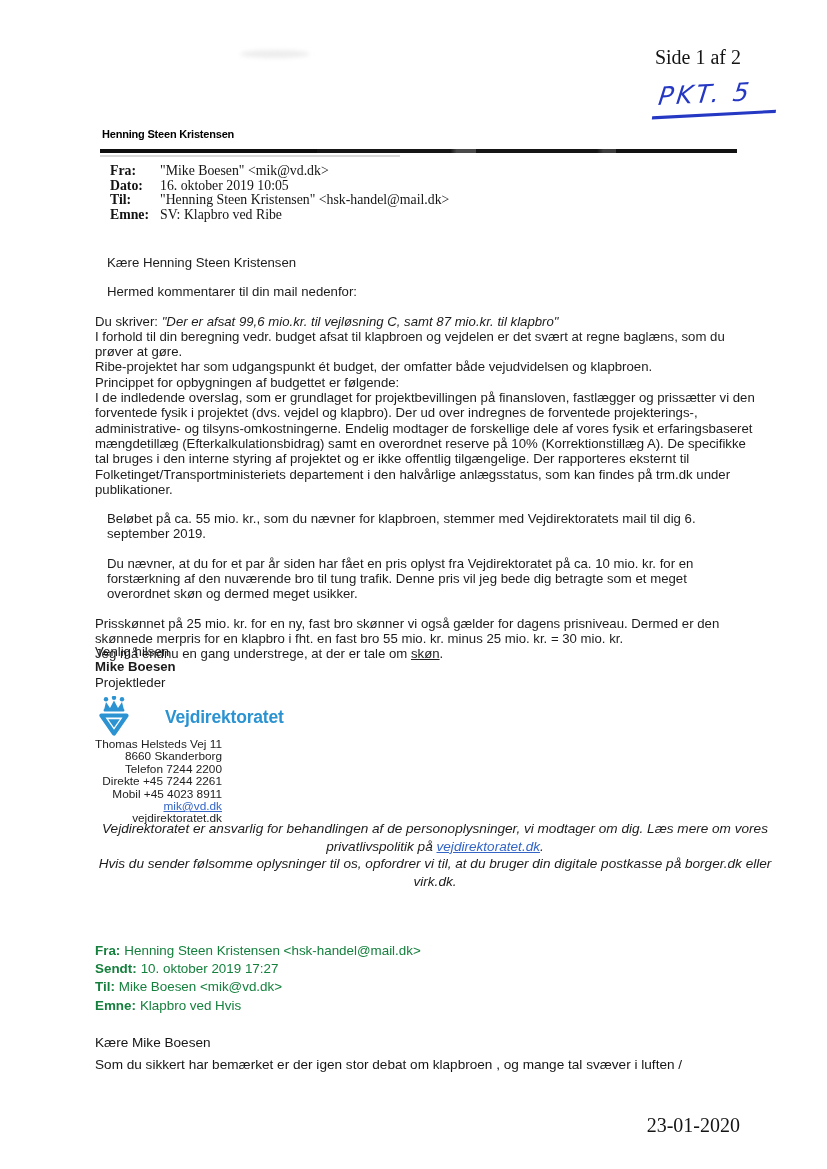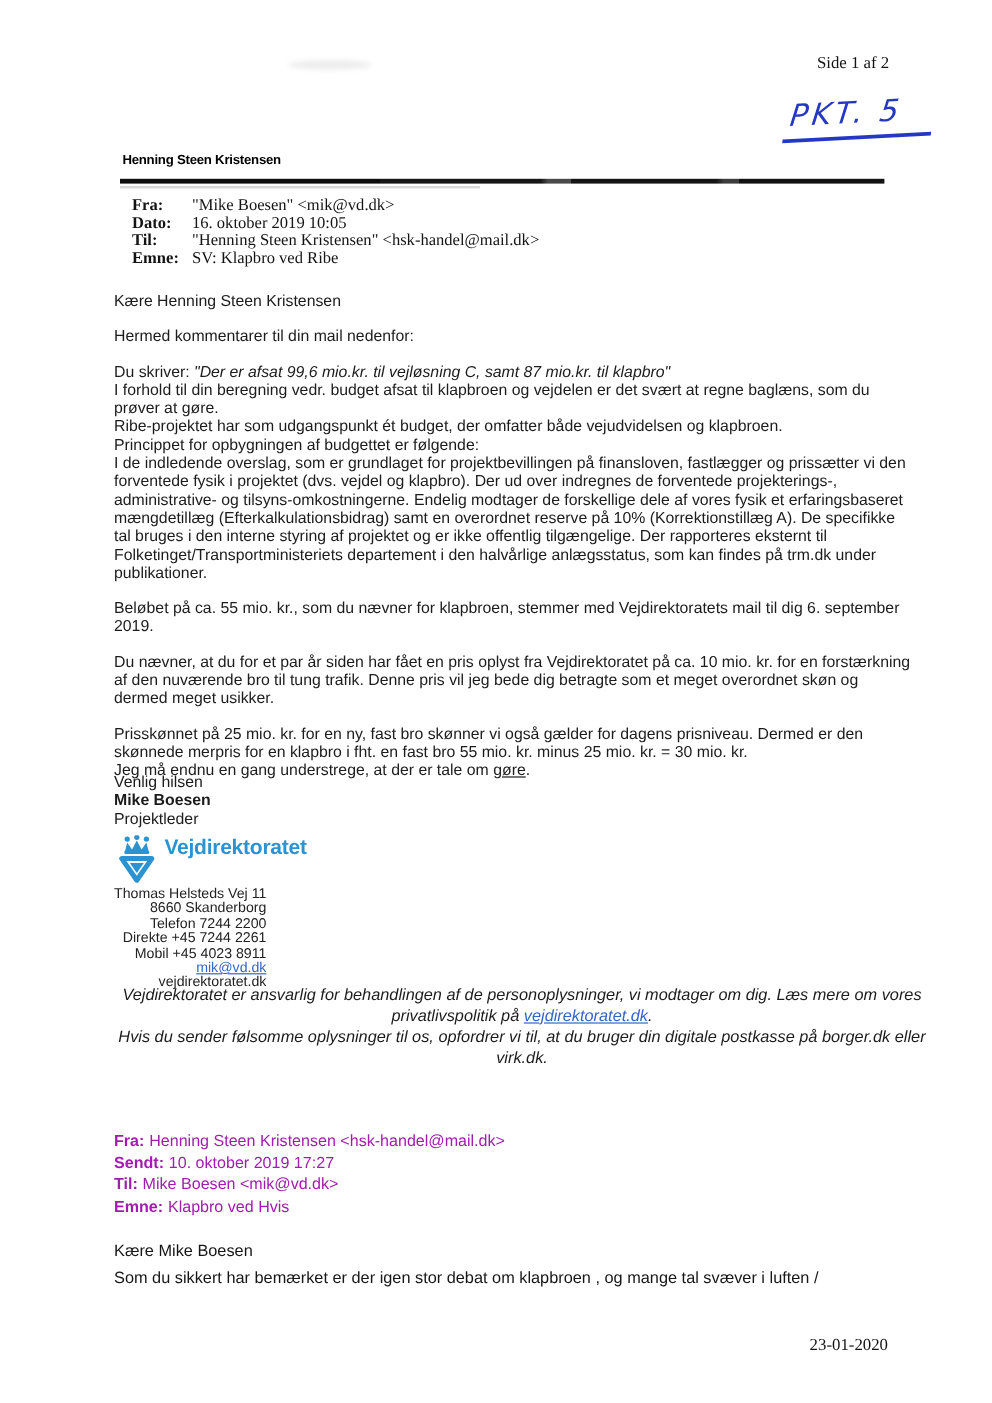--- a/index.html
+++ b/index.html
@@ -2,21 +2,21 @@
 <html lang="da"><head>
 <meta charset="utf-8">
 <title>Scanned email</title>
 <style>
   html,body{margin:0;padding:0;background:#ffffff;}
   .page{position:relative;width:827px;height:1169px;background:#ffffff;overflow:hidden;
         font-family:"Liberation Sans","DejaVu Sans",sans-serif;color:#1b1b1b;}
 
   
   .serif-meta{position:absolute;font-family:"Liberation Serif","DejaVu Serif",serif;
-              font-size:14px;color:#141414;}
+              font-size:20px;color:#141414;}
   .page-num{top:46px;right:86px;}
   .footer-date{top:1114px;right:87px;}
 
   
   .handwriting{position:absolute;top:80px;left:654px;color:#2538c4;
                font-family:"DejaVu Sans",sans-serif;font-style:italic;font-size:25px;
                letter-spacing:3px;transform:rotate(-3deg) skewX(-10deg);
                border-bottom:3px solid #2538c4;padding:0 26px 5px 4px;line-height:1.1;}
 
   
@@ -28,44 +28,44 @@
 
   
   .hdr1{position:absolute;top:164px;left:110px;
         font-family:"Liberation Serif","DejaVu Serif",serif;font-size:13.8px;line-height:14.7px;color:#141414;}
   .hrow{white-space:nowrap;}
   .hlab{display:inline-block;width:50px;font-weight:700;}
 
   
   .content{position:absolute;top:243px;left:95px;width:666px;
            font-size:13.2px;line-height:15.3px;color:#1c1c1c;}
-  .content p{margin:0;}
+  .content p{margin:12px;}
   .gap{margin-bottom:14px !important;}
   .blk{display:block;}
   .it{font-style:italic;}
   .u{text-decoration:underline;}
   .b{font-weight:700;text-align:center;}
 
   .closing{position:absolute;top:644px;left:95px;font-size:13.2px;line-height:15.4px;}
 
   
-  .logo{position:absolute;top:696px;left:95px;display:flex;align-items:flex-start;}
+  .logo{position:absolute;top:696px;left:95px;display:flex;align-items:center;gap:28px;}
   .logo-text{color:#2b93d1;font-weight:700;font-size:17.5px;letter-spacing:-0.2px;
              margin-left:4px;margin-bottom:1px;}
 
   
   .sig{position:absolute;top:738px;left:95px;font-size:11.8px;line-height:12.4px;color:#222;text-align:right;}
   .link{color:#3465c6;text-decoration:underline;cursor:pointer;}
 
   
   .disclaimer{position:absolute;top:820px;left:95px;width:680px;
               font-style:italic;font-size:13.6px;line-height:17.6px;color:#1c1c1c;text-align:center;}
 
   
-  .hdr2{position:absolute;top:942px;left:95px;font-size:13.4px;line-height:18.2px;color:#a21caf;}
+  .hdr2{position:absolute;top:942px;left:95px;font-size:13.4px;line-height:18.2px;color:#15803d;}
   .h2lab{font-weight:700;margin-right:4px;}
 
   .email2-body{position:absolute;top:1032px;left:95px;font-size:13.6px;line-height:21.5px;color:#161616;}
 
   
   .smudge{position:absolute;top:50px;left:240px;width:70px;height:8px;background:#ededed;
           border-radius:50%;filter:blur(2px);}
 </style>
 </head>
 <body>
@@ -106,21 +106,21 @@
       <span class="blk"><span>Du skriver: </span><span class="it">"Der er afsat 99,6 mio.kr. til vejløsning C, samt 87 mio.kr. til klapbro"</span></span>
       <span class="blk">I forhold til din beregning vedr. budget afsat til klapbroen og vejdelen er det svært at regne baglæns, som du prøver at gøre.</span>
       <span class="blk">Ribe-projektet har som udgangspunkt ét budget, der omfatter både vejudvidelsen og klapbroen.</span>
       <span class="blk">Princippet for opbygningen af budgettet er følgende:</span>
       <span class="blk">I de indledende overslag, som er grundlaget for projektbevillingen på finansloven, fastlægger og prissætter vi den forventede fysik i projektet (dvs. vejdel og klapbro). Der ud over indregnes de forventede projekterings-, administrative- og tilsyns-omkostningerne. Endelig modtager de forskellige dele af vores fysik et erfaringsbaseret mængdetillæg (Efterkalkulationsbidrag) samt en overordnet reserve på 10% (Korrektionstillæg A). De specifikke tal bruges i den interne styring af projektet og er ikke offentlig tilgængelige. Der rapporteres eksternt til Folketinget/Transportministeriets departement i den halvårlige anlægsstatus, som kan findes på trm.dk under publikationer.</span>
     </div>
     <p class="gap">Beløbet på ca. 55 mio. kr., som du nævner for klapbroen, stemmer med Vejdirektoratets mail til dig 6. september 2019.</p>
     <p class="gap">Du nævner, at du for et par år siden har fået en pris oplyst fra Vejdirektoratet på ca. 10 mio. kr. for en forstærkning af den nuværende bro til tung trafik. Denne pris vil jeg bede dig betragte som et meget overordnet skøn og dermed meget usikker.</p>
     <div>
       <span class="blk">Prisskønnet på 25 mio. kr. for en ny, fast bro skønner vi også gælder for dagens prisniveau. Dermed er den skønnede merpris for en klapbro i fht. en fast bro 55 mio. kr. minus 25 mio. kr. = 30 mio. kr.</span>
-      <span class="blk"><span>Jeg må endnu en gang understrege, at der er tale om </span><span class="u">gøre</span><span>.</span></span>
+      <span class="blk"><span>Jeg må endnu en gang understrege, at der er tale om </span><span class="u">skøn</span><span>.</span></span>
     </div>
   </div>
 
   <div class="closing">
     <span class="blk">Venlig hilsen</span>
     <span class="blk b">Mike Boesen</span>
     <span class="blk">Projektleder</span>
   </div>
 
   <div class="logo">

